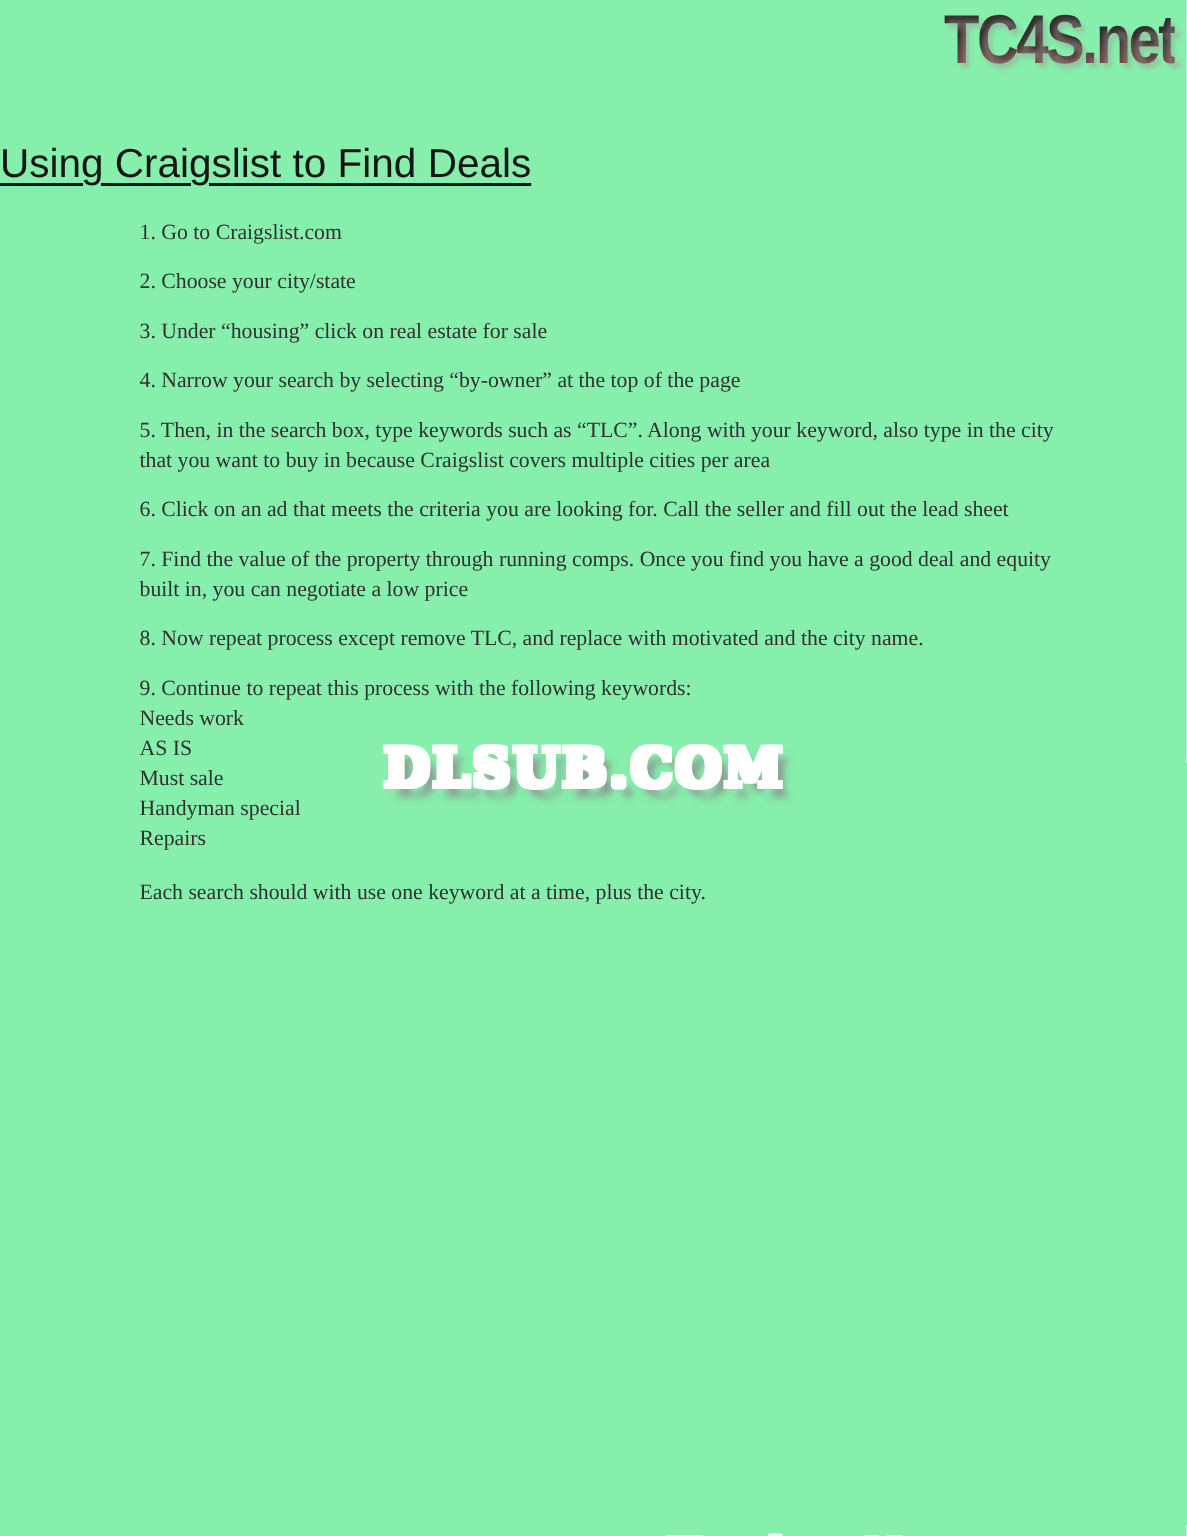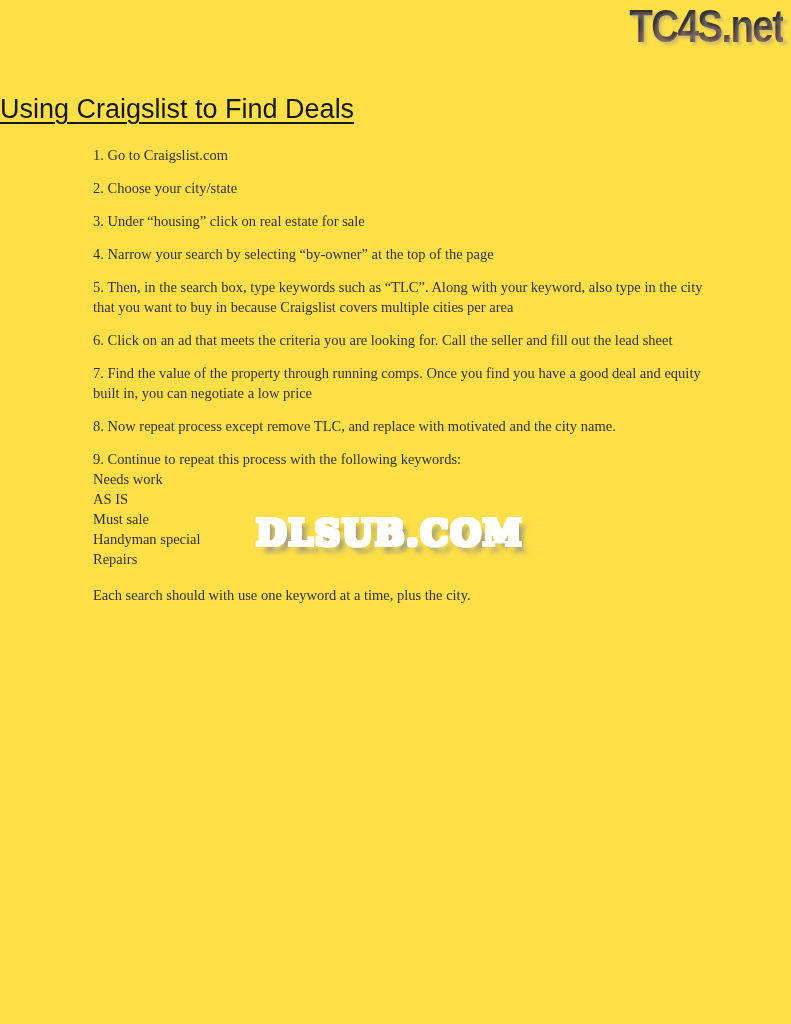--- a/index.html
+++ b/index.html
@@ -5,21 +5,21 @@
   * { margin: 0; padding: 0; box-sizing: border-box; }
   html, body { background: #ffffff; }
   body {
     width: 791px; height: 1024px;
     position: relative;
     overflow: hidden;
     font-family: "Liberation Sans", sans-serif;
   }
   .page {
     position: absolute; inset: 0;
-    background: #fde047;
+    background: #86efac;
   }
 
   
   .logo-top {
     position: absolute;
     top: 0px; right: 8px;
     display: inline-block;
     font-family: "Liberation Sans", sans-serif;
     font-weight: 800;
     font-size: 46px;
@@ -63,21 +63,21 @@
   }
   .content p { margin: 0 0 13px 0; }
   .content p.step-intro { margin-bottom: 0; }
   .keywords { margin: 0; }
   .keywords div { line-height: 20px; }
   .closing { margin-top: 16px !important; }
 
   
   .wm-dlsub {
     position: absolute;
-    left: 256px; top: 512px;
+    left: 256px; top: 492px;
     font-family: "DejaVu Serif", serif;
     font-weight: bold;
     font-size: 35px;
     line-height: 42px;
     letter-spacing: 2px;
     color: #c4161c;
     background: linear-gradient(180deg, #ea555b 0%, #c4161c 55%, #a31217 100%);
     -webkit-background-clip: text;
     background-clip: text;
     -webkit-text-fill-color: transparent;

